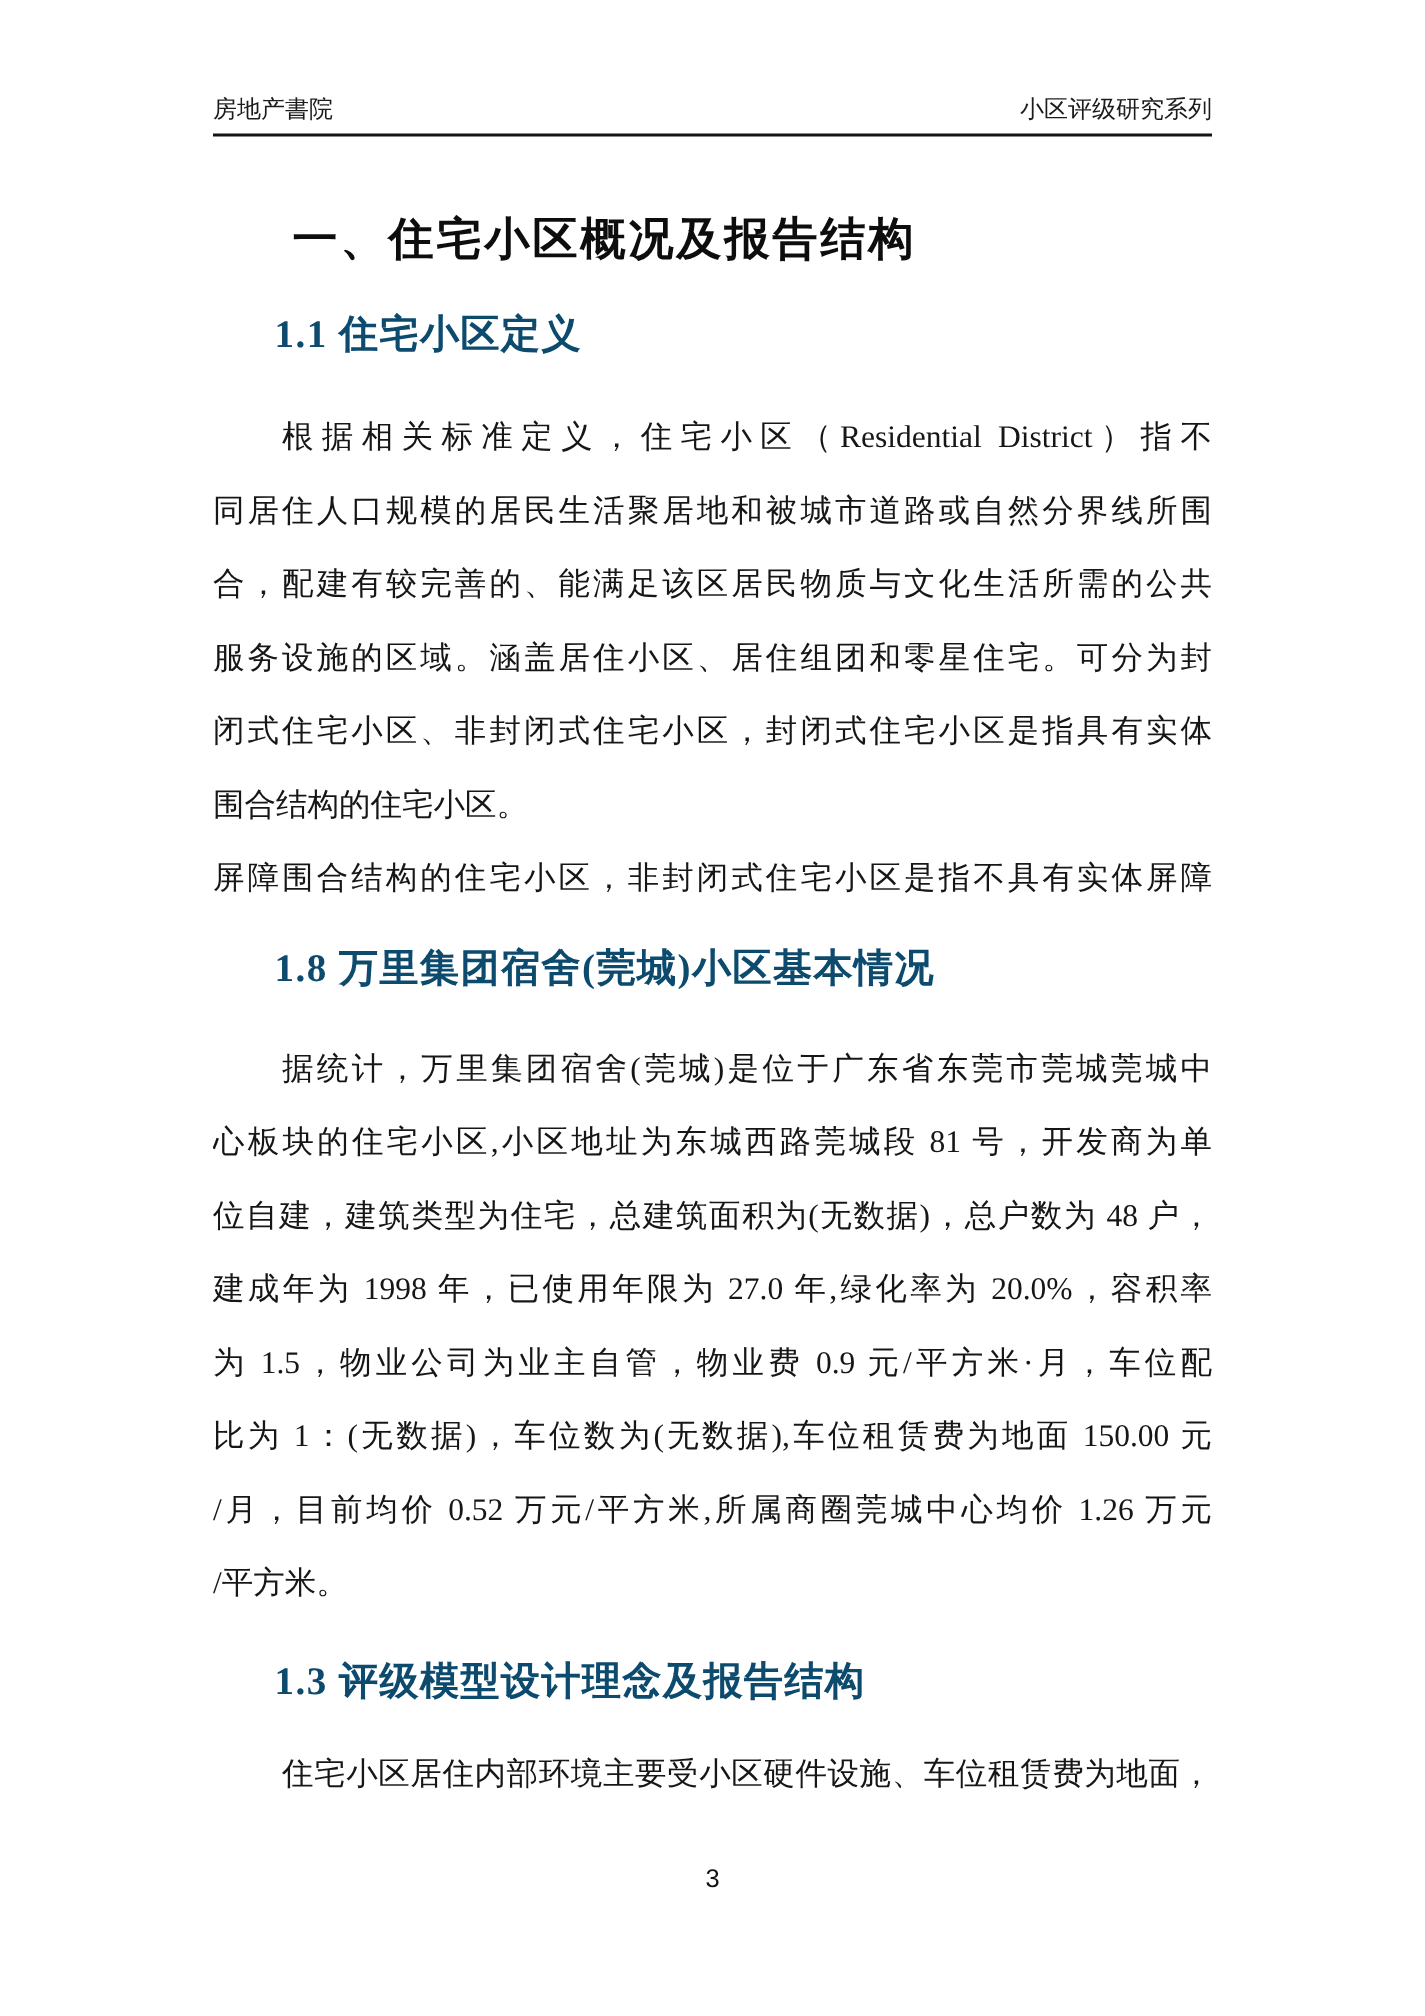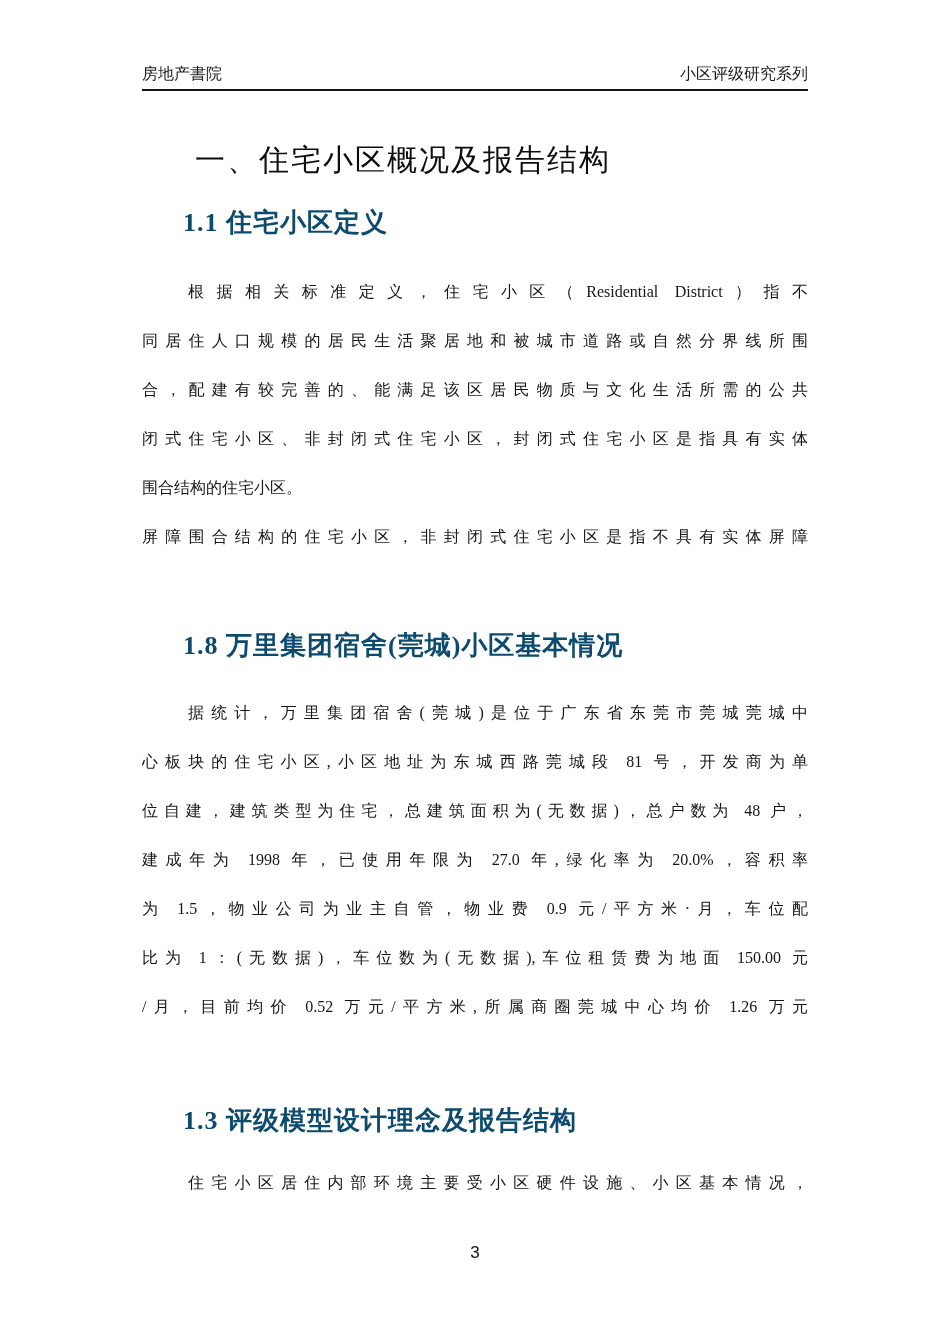--- a/index.html
+++ b/index.html
@@ -29,21 +29,21 @@
     color: #1b1b1b;
   }
   
   .doc-title {
     position: absolute;
     left: 195px;
     top: 144px;
     margin: 0;
     font-size: 30px;
     line-height: 32px;
-    font-weight: 400;
+    font-weight: 700;
     letter-spacing: 2px;
     color: #0d0d0d;
     white-space: nowrap;
   }
   
   .sec-h {
     position: absolute;
     left: 183px;
     margin: 0;
     font-size: 26px;
@@ -54,21 +54,21 @@
     white-space: nowrap;
   }
   .sec-h.h11 { top: 209px; }
   .sec-h.h12 { top: 632px; }
   .sec-h.h13 { top: 1107px; }
   
   .para {
     position: absolute;
     left: 142px;
     width: 666px;
-    font-size: 16px;
+    font-size: 21px;
     color: #161616;
   }
   .para.p11 { top: 267px; }
   .para.p12 { top: 688px; }
   .para.p13 { top: 1158px; }
   .pline {
     height: 49px;
     line-height: 49px;
     text-align: justify;
     text-align-last: justify;
@@ -100,38 +100,40 @@
   </div>
 
   <h1 class="doc-title">一、住宅小区概况及报告结构</h1>
 
   <h2 class="sec-h h11">1.1 住宅小区定义</h2>
 
   <div class="para p11">
     <div class="pline first">根据相关标准定义，住宅小区（Residential District）指不</div>
     <div class="pline">同居住人口规模的居民生活聚居地和被城市道路或自然分界线所围</div>
     <div class="pline">合，配建有较完善的、能满足该区居民物质与文化生活所需的公共</div>
+    <div class="pline">服务设施的区域。涵盖居住小区、居住组团和零星住宅。可分为封</div>
     <div class="pline">闭式住宅小区、非封闭式住宅小区，封闭式住宅小区是指具有实体</div>
     <div class="pline last">围合结构的住宅小区。</div>
     <div class="pline">屏障围合结构的住宅小区，非封闭式住宅小区是指不具有实体屏障</div>
   </div>
 
   <h2 class="sec-h h12">1.8 万里集团宿舍(莞城)小区基本情况</h2>
 
   <div class="para p12">
     <div class="pline first">据统计，万里集团宿舍(莞城)是位于广东省东莞市莞城莞城中</div>
     <div class="pline">心板块的住宅小区,小区地址为东城西路莞城段 81 号，开发商为单</div>
     <div class="pline">位自建，建筑类型为住宅，总建筑面积为(无数据)，总户数为 48 户，</div>
     <div class="pline">建成年为 1998 年，已使用年限为 27.0 年,绿化率为 20.0%，容积率</div>
     <div class="pline">为 1.5，物业公司为业主自管，物业费 0.9 元/平方米·月，车位配</div>
     <div class="pline">比为 1：(无数据)，车位数为(无数据),车位租赁费为地面 150.00 元</div>
     <div class="pline">/月，目前均价 0.52 万元/平方米,所属商圈莞城中心均价 1.26 万元</div>
+    <div class="pline last">/平方米。</div>
   </div>
 
   <h2 class="sec-h h13">1.3 评级模型设计理念及报告结构</h2>
 
   <div class="para p13">
-    <div class="pline first">住宅小区居住内部环境主要受小区硬件设施、小区基本情况，</div>
+    <div class="pline first">住宅小区居住内部环境主要受小区硬件设施、车位租赁费为地面，</div>
   </div>
 
   <div class="pageno">3</div>
 
 </div>
 
 </body></html>

